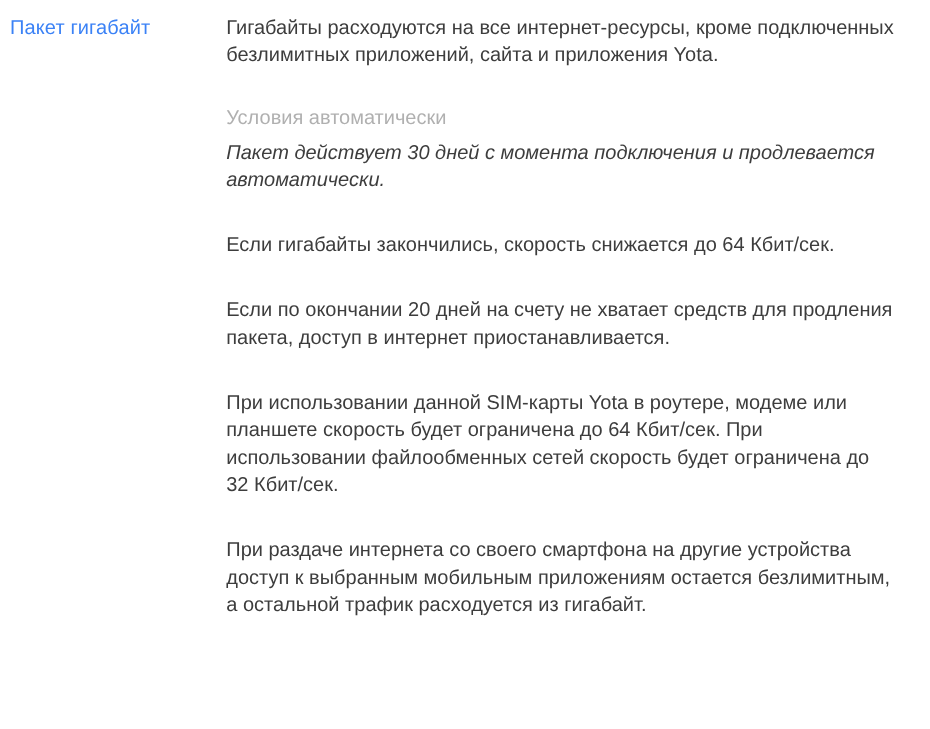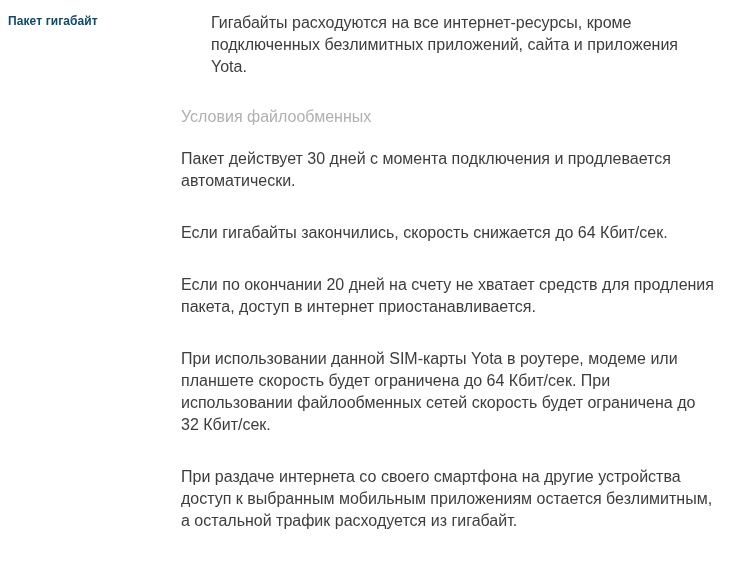--- a/index.html
+++ b/index.html
@@ -17,57 +17,57 @@
   .row {
     display: flex;
     align-items: flex-start;
     padding: 12px 24px 0 8px;
     box-sizing: border-box;
   }
   .label-col {
     width: 173px;
     flex-shrink: 0;
     padding-top: 2px;
-    font-size: 12px;
-    font-weight: bold;
-    color: #0c4a6e;
+    font-size: 16px;
+    font-weight: normal;
+    color: #3b82f6;
     letter-spacing: 0.1px;
   }
   .content-col {
     width: 535px;
     font-size: 16px;
     line-height: 22px;
     color: #3d3d3d;
   }
   .content-col p {
     margin: 30px 0 0 0;
   }
   .content-col p.first {
     margin-top: 0;
-    margin-left: 30px;
   }
   .content-col .muted-heading {
     margin: 28px 0 0 0;
     color: #b0b0b0;
   }
   .content-col p.after-heading {
-    margin-top: 20px;
+    margin-top: 6px;
+    font-style: italic;
   }
 </style>
 </head>
 <body>
 
 <div class="row">
   <div class="label-col">Пакет гигабайт</div>
 
   <div class="content-col">
     <p class="first">Гигабайты расходуются на все интернет-ресурсы, кроме подключенных безлимитных приложений, сайта и приложения Yota.</p>
 
 
-    <p class="muted-heading">Условия файлообменных</p>
+    <p class="muted-heading">Условия автоматически</p>
 
     <p class="after-heading">Пакет действует 30 дней с момента подключения и продлевается автоматически.</p>
 
     <p>Если гигабайты закончились, скорость снижается до 64 Кбит/сек.</p>
 
     <p>Если по окончании 20 дней на счету не хватает средств для продления пакета, доступ в интернет приостанавливается.</p>
 
     <p>При использовании данной SIM-карты Yota в роутере, модеме или планшете скорость будет ограничена до 64 Кбит/сек. При использовании файлообменных сетей скорость будет ограничена до 32 Кбит/сек.</p>
 
     <p>При раздаче интернета со своего смартфона на другие устройства доступ к выбранным мобильным приложениям остается безлимитным, а остальной трафик расходуется из гигабайт.</p>

